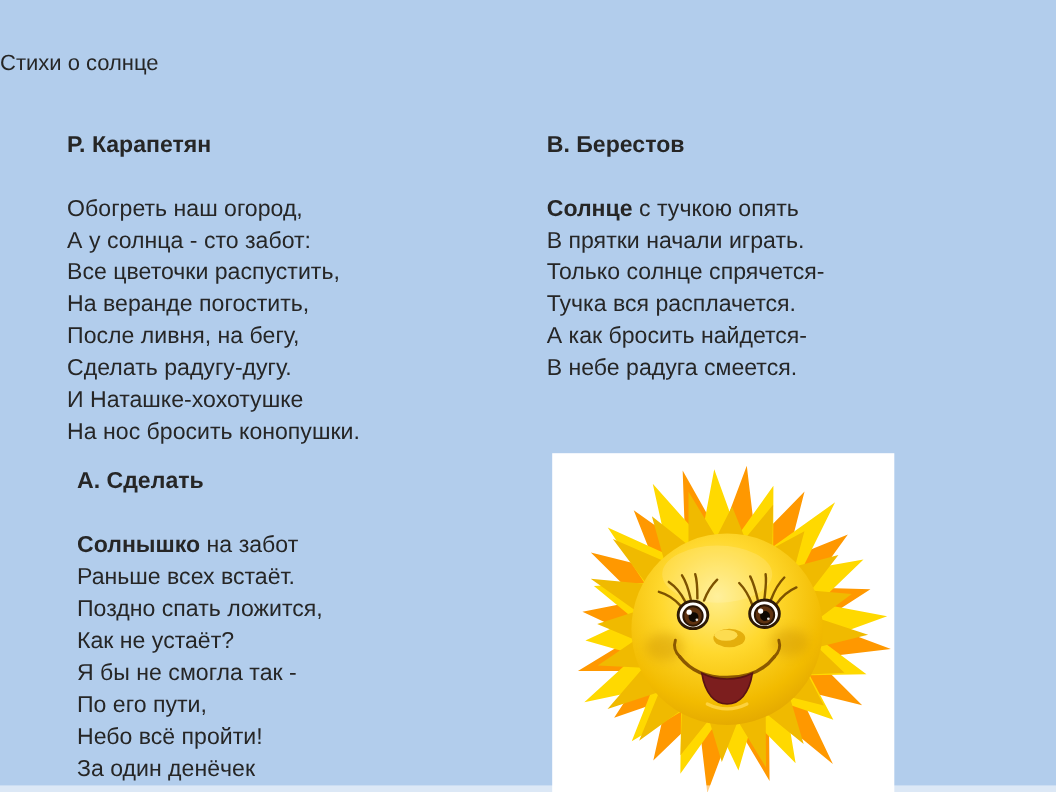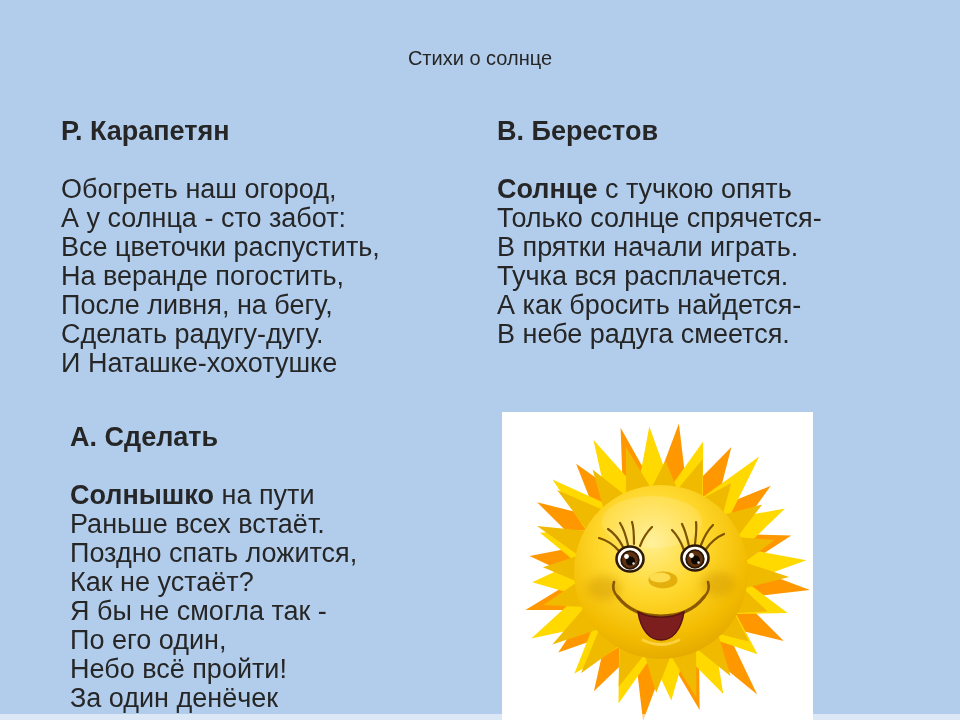--- a/index.html
+++ b/index.html
@@ -6,23 +6,23 @@
   .slide{
     position:relative;
     width:960px;height:720px;
     background:var(--bg,#b2cdec);
     font-family:"Liberation Sans","DejaVu Sans",sans-serif;
     color:var(--text,#262626);
     overflow:hidden;
   }
   .title{
     position:absolute;left:0;top:44px;width:100%;
-    text-align:center;font-size:20px;line-height:29px;
+    text-align:left;font-size:20px;line-height:29px;
   }
-  .poem{position:absolute;font-size:27px;line-height:29px;}
+  .poem{position:absolute;font-size:21px;line-height:29px;}
   .poem .author{font-weight:bold;margin:0 0 29px 0;}
   .poem .line{white-space:pre-wrap;}
   .poem .lead-bold{font-weight:bold;margin-top:14px;}
   .p1{left:61px;top:117px;}
   .p2{left:497px;top:117px;}
   .p3{left:70px;top:423px;}
   .sun-box{
     position:absolute;left:502px;top:412px;width:311px;height:308px;
     background:var(--imgbg,#ffffff);margin:0;padding:0;
   }
@@ -41,40 +41,41 @@
 
   <section class="poem p1">
     <div class="author">Р. Карапетян</div>
     <div class="line">Обогреть наш огород,</div>
     <div class="line">А у солнца - сто забот:</div>
     <div class="line">Все цветочки распустить,</div>
     <div class="line">На веранде погостить,</div>
     <div class="line">После ливня, на бегу,</div>
     <div class="line">Сделать радугу-дугу.</div>
     <div class="line">И Наташке-хохотушке</div>
+    <div class="line">На нос бросить конопушки.</div>
   </section>
 
   <section class="poem p2">
     <div class="author">В. Берестов</div>
     <div class="line"><span class="lead-bold">Солнце</span><span> с тучкою опять</span></div>
+    <div class="line">В прятки начали играть.</div>
     <div class="line">Только солнце спрячется-</div>
-    <div class="line">В прятки начали играть.</div>
     <div class="line">Тучка вся расплачется.</div>
     <div class="line">А как бросить найдется-</div>
     <div class="line">В небе радуга смеется.</div>
   </section>
 
   <section class="poem p3">
     <div class="author">А. Сделать</div>
-    <div class="line"><span class="lead-bold">Солнышко</span><span> на пути</span></div>
+    <div class="line"><span class="lead-bold">Солнышко</span><span> на забот</span></div>
     <div class="line">Раньше всех встаёт.</div>
     <div class="line">Поздно спать ложится,</div>
     <div class="line">Как не устаёт?</div>
     <div class="line">Я бы не смогла так -</div>
-    <div class="line">По его один,</div>
+    <div class="line">По его пути,</div>
     <div class="line">Небо всё пройти!</div>
     <div class="line">За один денёчек</div>
   </section>
 
   <figure class="sun-box">
     <svg viewBox="0 0 311 308" xmlns="http://www.w3.org/2000/svg">
       <defs>
         <radialGradient id="faceG" cx="45%" cy="33%" r="78%">
           <stop offset="0%" stop-color="#ffee8c"></stop>
           <stop offset="38%" stop-color="#ffd82e"></stop>

